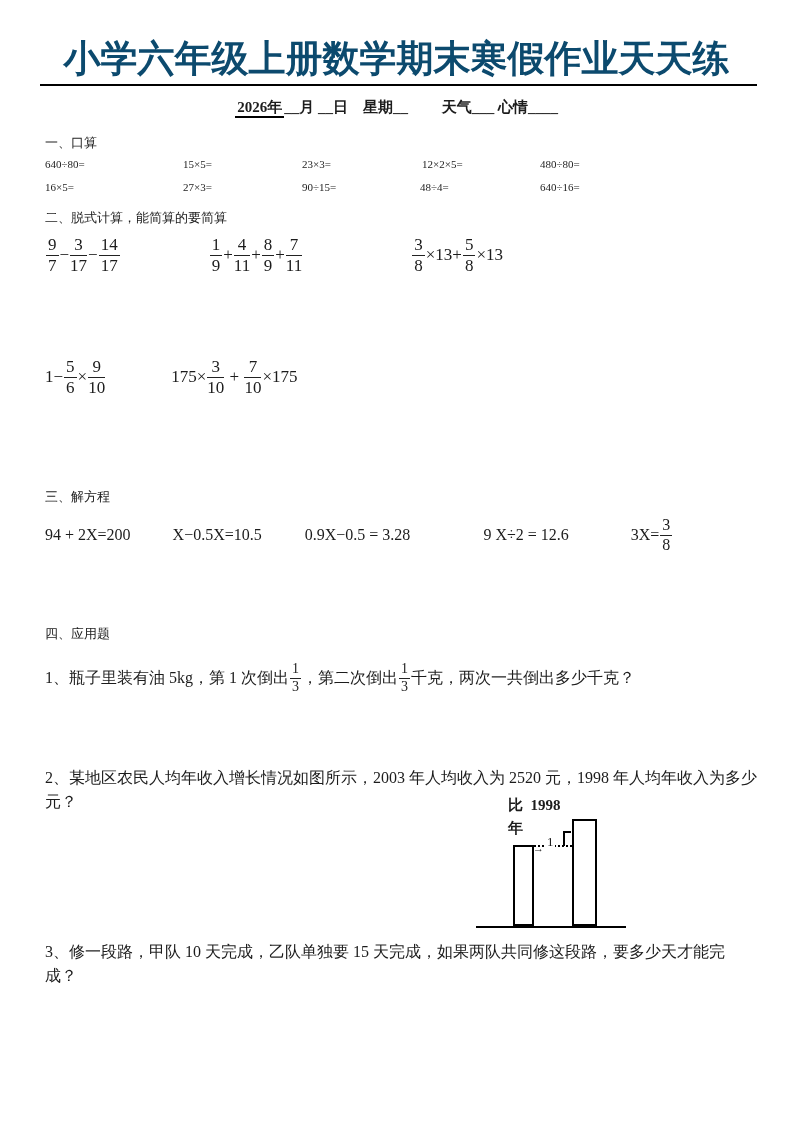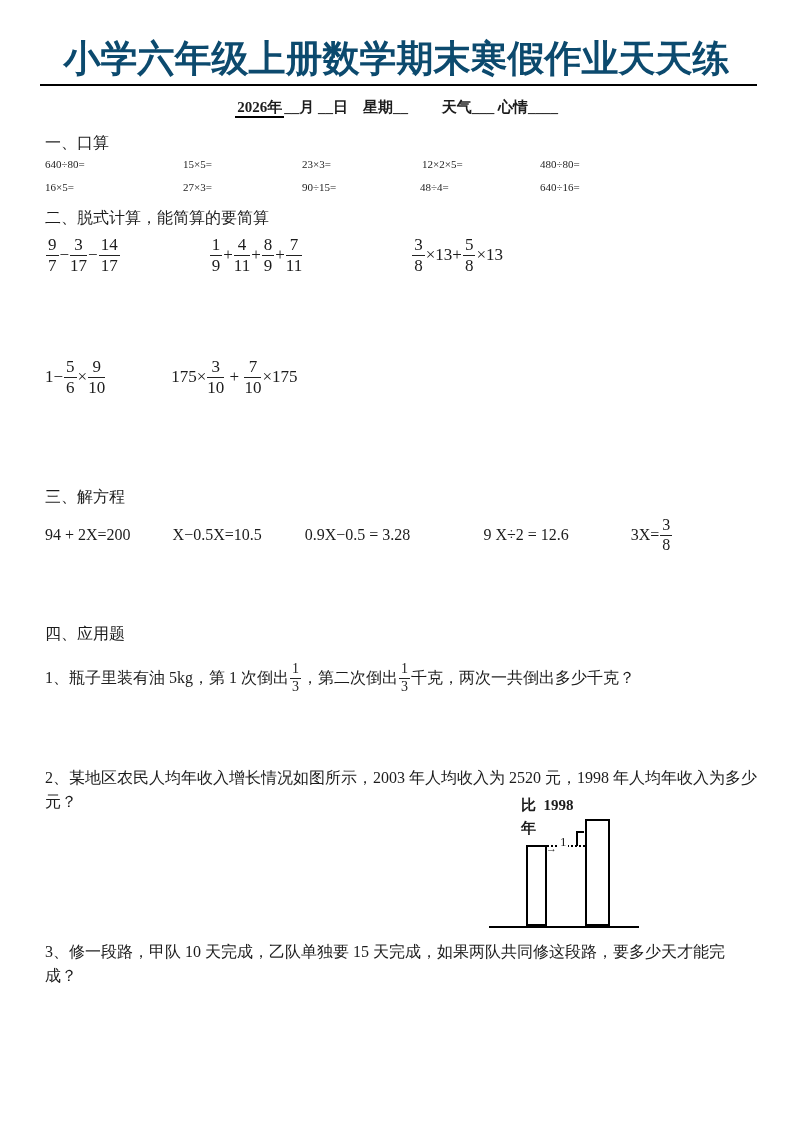--- a/index.html
+++ b/index.html
@@ -31,21 +31,21 @@
     font-size:15px;
     font-weight:bold;
     line-height:26px;
     white-space:pre;
   }
   .dateline .u { border-bottom:2px solid #000; padding:0 2px 1px 2px; }
 
   
   .content { padding:0 40px 0 45px; }
 
-  .sec-head { font-size:16px; line-height:21px; }
+  .sec-head { font-size:13px; line-height:21px; }
 
   
   .oral-row { display:flex; font-size:11px; line-height:23px; }
   .oral-row span { display:inline-block; }
   .oral-row .c1 { width:138px; }
   .oral-row .c2 { width:119px; }
   .oral-row .c3 { width:118px; }
   .oral-row .c4 { width:120px; }
   .oral-row .c5 { width:140px; }
   .oral-row.r1 .c4 { padding-left:2px; }
@@ -89,21 +89,21 @@
   .problem .expr { font-size:16px; }
   .p1 { margin-top:8px; height:52px; display:flex; align-items:center; }
   .p1 .frac { font-size:14px; }
   .p2-wrap { margin-top:62px; height:172px; position:relative; }
   .p2-text { width:712px; }
   .p3 { margin-top:2px; }
 
   
   .diagram {
     position:absolute;
-    left:438px; top:26px;
+    left:425px; top:26px;
     width:162px; height:140px;
     font-size:15px;
   }
   .dg-label1 { position:absolute; left:38px; top:4px; font-weight:bold; white-space:pre; }
   .dg-label2 { position:absolute; left:38px; top:27px; font-weight:bold; }
   .dg-bar-left {
     position:absolute; left:43px; top:53px; width:21px; height:81px;
     border:2px solid #000; background:#fff;
   }
   .dg-bar-right {

